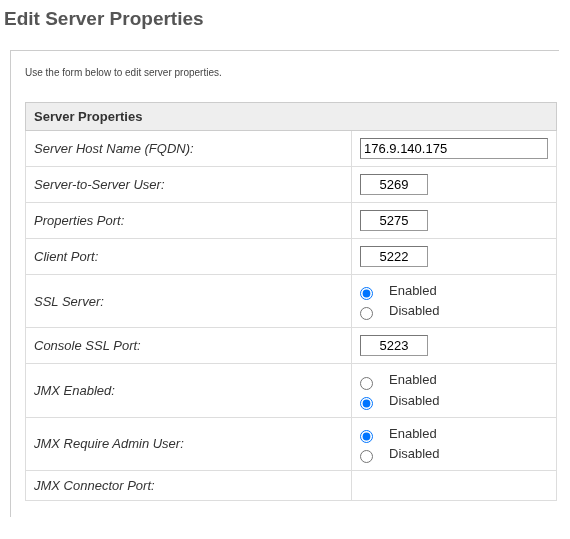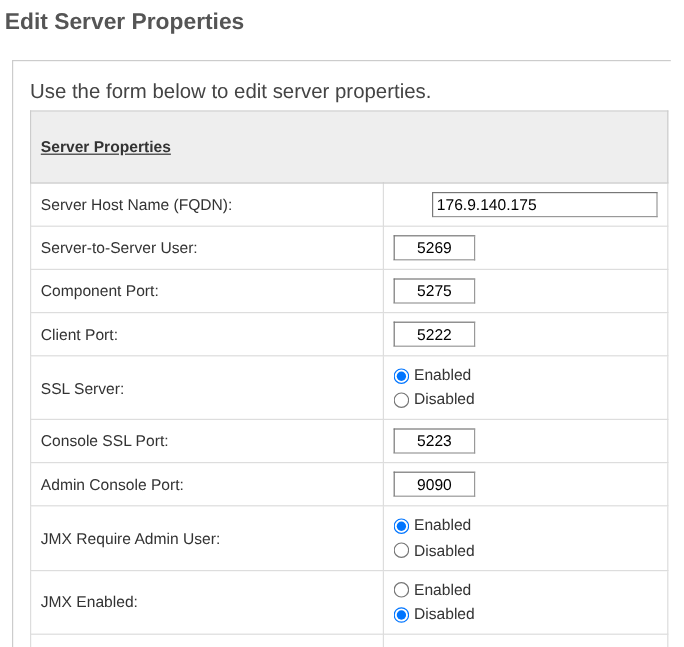--- a/index.html
+++ b/index.html
@@ -17,57 +17,56 @@
   }
   .panel {
     margin: 20px 0 0 10px;
     border-top: 1px solid #ccc;
     border-left: 1px solid #ccc;
     padding: 16px 0 16px 14px;
     width: 549px;
     box-sizing: border-box;
   }
   .intro {
-    font-size: 17px;
+    font-size: 10px;
     color: #444;
-    margin: 0 0 5px 0;
+    margin: 0 0 24px 0;
   }
   table.form {
     border-collapse: collapse;
     width: 532px;
   }
   table.form th.section {
     text-align: left;
     background: #eee;
     border: 1px solid #ccc;
-    padding: 22px 8px;
+    padding: 6px 8px;
     font-size: 13px;
     font-weight: bold;
     color: #333;
-    text-decoration: underline;
   }
   table.form td {
     border: 1px solid #ddd;
     padding: 7px 8px;
     font-size: 13px;
     color: #333;
     vertical-align: middle;
   }
-  table.form td.label-cell { width: 315px; }
+  table.form td.label-cell { width: 315px; font-style: italic; }
   input[type=text] {
     font-family: Arial, Helvetica, sans-serif;
     font-size: 13px;
     padding: 2px 3px;
     border: 1px solid #999;
     border-top-color: #777;
     border-left-color: #777;
   }
-  input.wider { width: 180px; margin-left: 32px; }
+  input.wider { width: 180px; }
   input.port  { width: 60px; text-align: center; }
-  .radio-row { display: flex; align-items: center; gap: 0; line-height: 1.4; }
+  .radio-row { display: flex; align-items: flex-end; gap: 12px; line-height: 1.4; }
   .radio-row input[type=radio] { margin: 0 4px 0 0; }
   .radio-group { display: flex; flex-direction: column; gap: 2px; }
 </style>
 </head>
 <body>
 
 <h1 class="page-title">Edit Server Properties</h1>
 
 <div class="panel">
   <p class="intro">Use the form below to edit server properties.</p>
@@ -82,21 +81,21 @@
       <td class="label-cell">Server Host Name (FQDN):</td>
       <td><input type="text" class="wider" value="176.9.140.175" style=""></td>
     </tr>
 
     <tr>
       <td class="label-cell">Server-to-Server User:</td>
       <td><input type="text" class="port" value="5269" style=""></td>
     </tr>
 
     <tr>
-      <td class="label-cell">Component Port:</td>
+      <td class="label-cell">Properties Port:</td>
       <td><input type="text" class="port" value="5275" style=""></td>
     </tr>
 
     <tr>
       <td class="label-cell">Client Port:</td>
       <td><input type="text" class="port" value="5222" style=""></td>
     </tr>
 
     <tr>
       <td class="label-cell">SSL Server:</td>
@@ -112,58 +111,54 @@
           </label>
         </div>
       </td>
     </tr>
 
     <tr>
       <td class="label-cell">Console SSL Port:</td>
       <td><input type="text" class="port" value="5223" style=""></td>
     </tr>
 
+
+
     <tr>
-      <td class="label-cell">Admin Console Port:</td>
-      <td><input type="text" class="port" value="9090" style=""></td>
+      <td class="label-cell">JMX Enabled:</td>
+      <td>
+        <div class="radio-group">
+          <label class="radio-row">
+            <input type="radio" name="jmx" style="">
+            <span>Enabled</span>
+          </label>
+          <label class="radio-row">
+            <input type="radio" name="jmx" checked="" style="">
+            <span>Disabled</span>
+          </label>
+        </div>
+      </td>
     </tr>
-
 
     <tr>
       <td class="label-cell">JMX Require Admin User:</td>
       <td>
         <div class="radio-group">
           <label class="radio-row">
             <input type="radio" name="jmxadmin" checked="" style="">
             <span>Enabled</span>
           </label>
           <label class="radio-row">
             <input type="radio" name="jmxadmin" style="">
             <span>Disabled</span>
           </label>
         </div>
       </td>
     </tr>
 
     <tr>
-      <td class="label-cell">JMX Enabled:</td>
-      <td>
-        <div class="radio-group">
-          <label class="radio-row">
-            <input type="radio" name="jmx" style="">
-            <span>Enabled</span>
-          </label>
-          <label class="radio-row">
-            <input type="radio" name="jmx" checked="" style="">
-            <span>Disabled</span>
-          </label>
-        </div>
-      </td>
-    </tr>
-
-    <tr>
       <td class="label-cell">JMX Connector Port:</td>
       <td></td>
     </tr>
   </tbody>
     </table>
 
 </div>
 
 </body></html>

